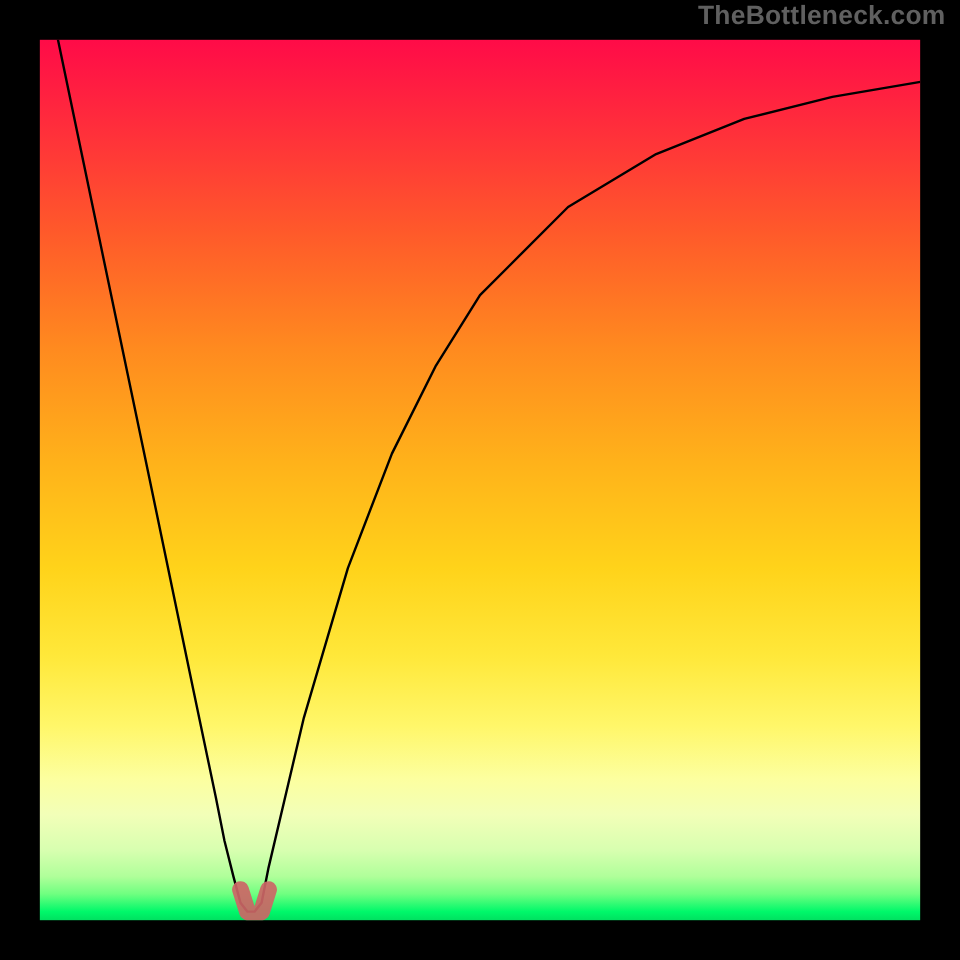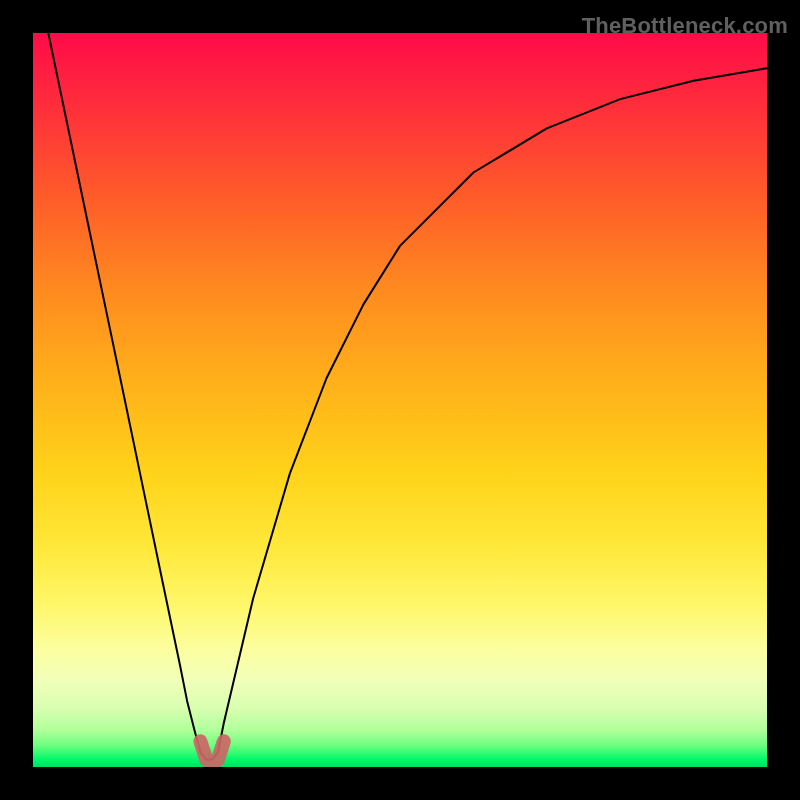--- a/index.html
+++ b/index.html
@@ -18,21 +18,21 @@
       #fff76a 78%,
       #fcffa0 84%,
       #f2ffb8 88%,
       #d8ffb0 92%,
       #b0ff9a 95%,
       #6fff80 97%,
       #00f86a 99%,
       #00e060 100%);
   }
   .curve { position: absolute; left: 0; top: 0; }
-  .attrib { position: absolute; top: 13px; right: 12px; font-family: Arial, Helvetica, sans-serif; font-size: 22px; font-weight: 700; color: #606060; letter-spacing: 0.2px; }
+  .attrib { position: absolute; top: 0; right: 12px; font-family: Arial, Helvetica, sans-serif; font-size: 22px; font-weight: 700; color: #606060; letter-spacing: 0.2px; }
 </style>
 </head>
 <body>
 
 <div class="frame">
   <div class="plot">
     <div class="gradient"></div>
     <svg class="curve" width="734" height="734" viewBox="0 0 734 734" preserveAspectRatio="none">
       <g id="curve-group">
           <path d="M0.0 -73.4 L36.7 102.8 L55.0 190.8 L73.4 278.9 L91.8 367.0 L110.1 455.1 L128.4 543.2 L146.8 631.2 L154.1 667.9 L161.5 697.3 L167.4 719.3 L173.2 726.7 L179.1 726.7 L185.0 719.3 L190.8 690.0 L220.2 565.2 L256.9 440.4 L293.6 345.0 L330.3 271.6 L367.0 212.9 L440.4 139.5 L513.8 95.4 L587.2 66.1 L660.6 47.7 L734.0 35.2 " fill="none" stroke="#000000" stroke-width="2" stroke-linejoin="round"></path>

